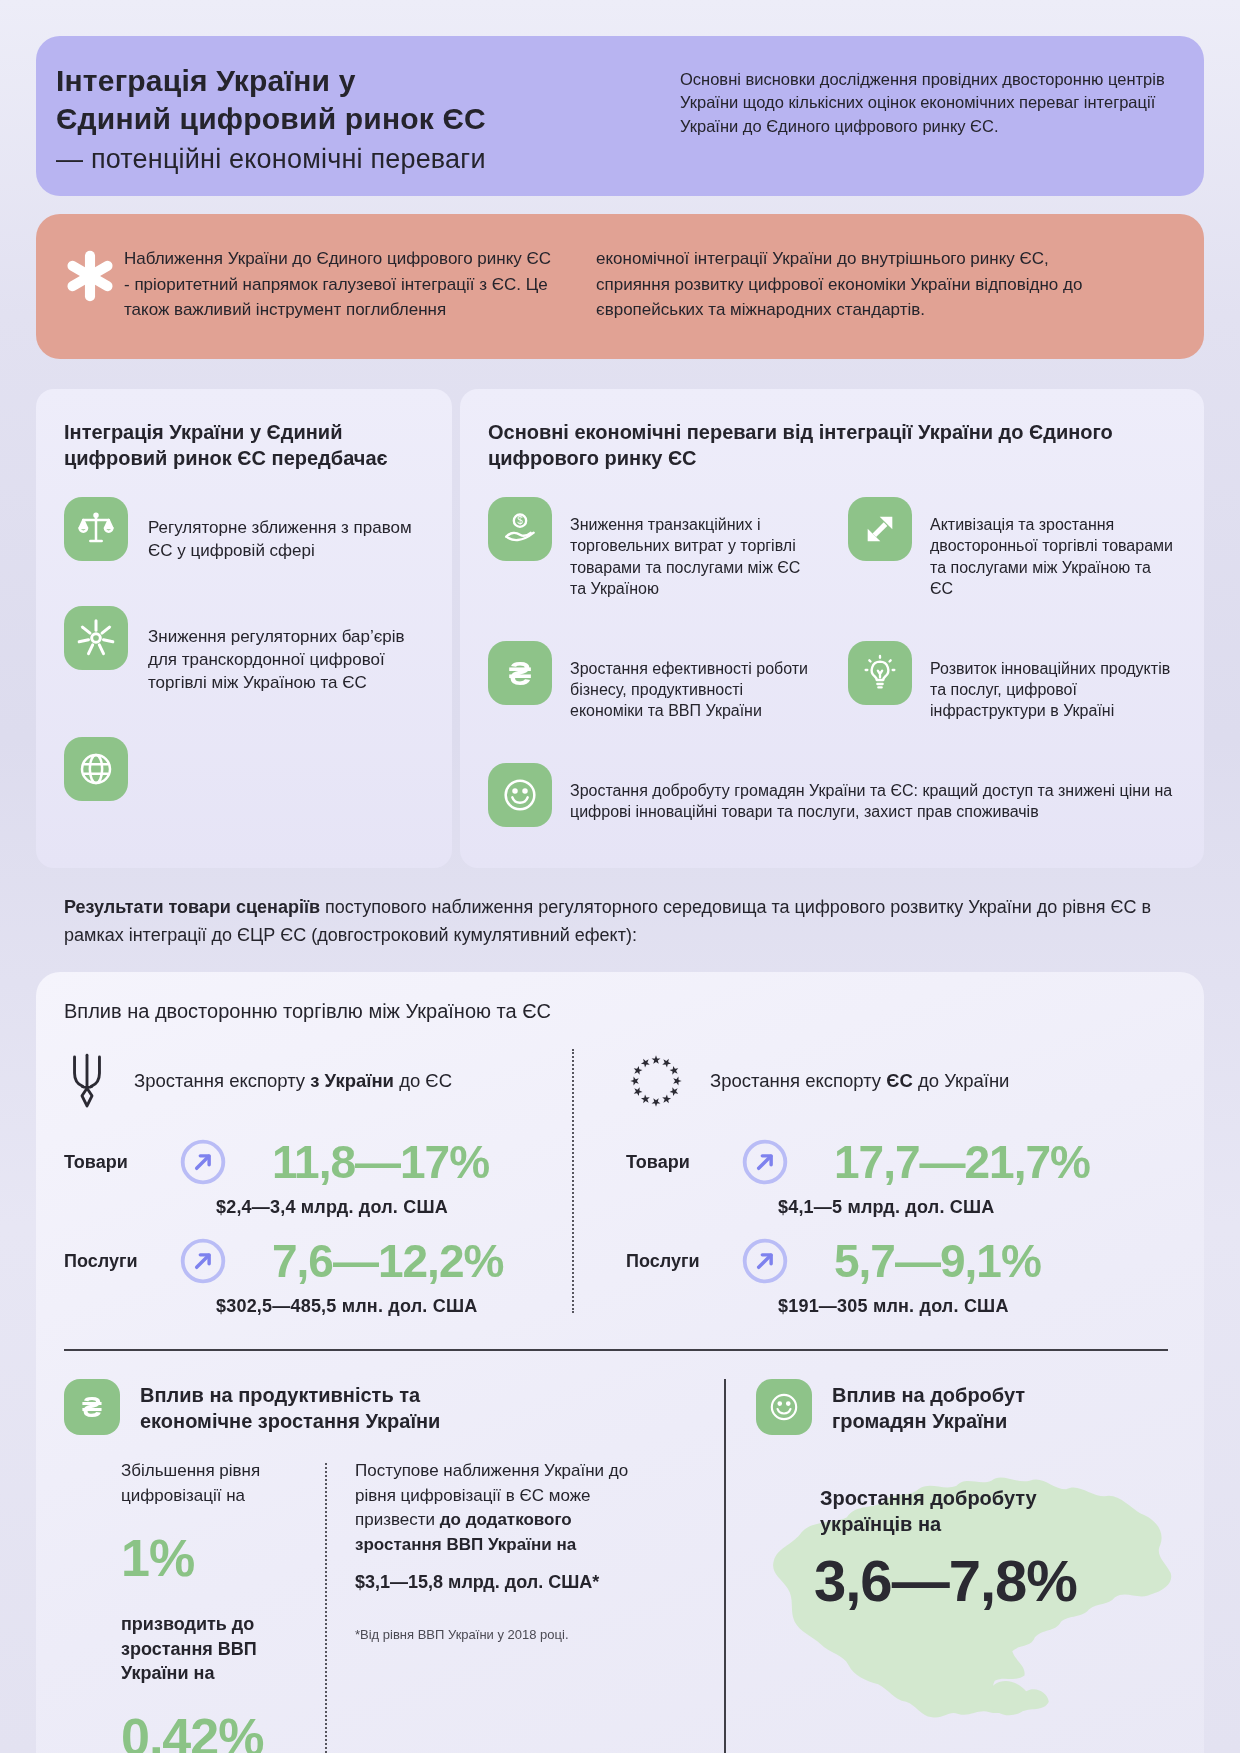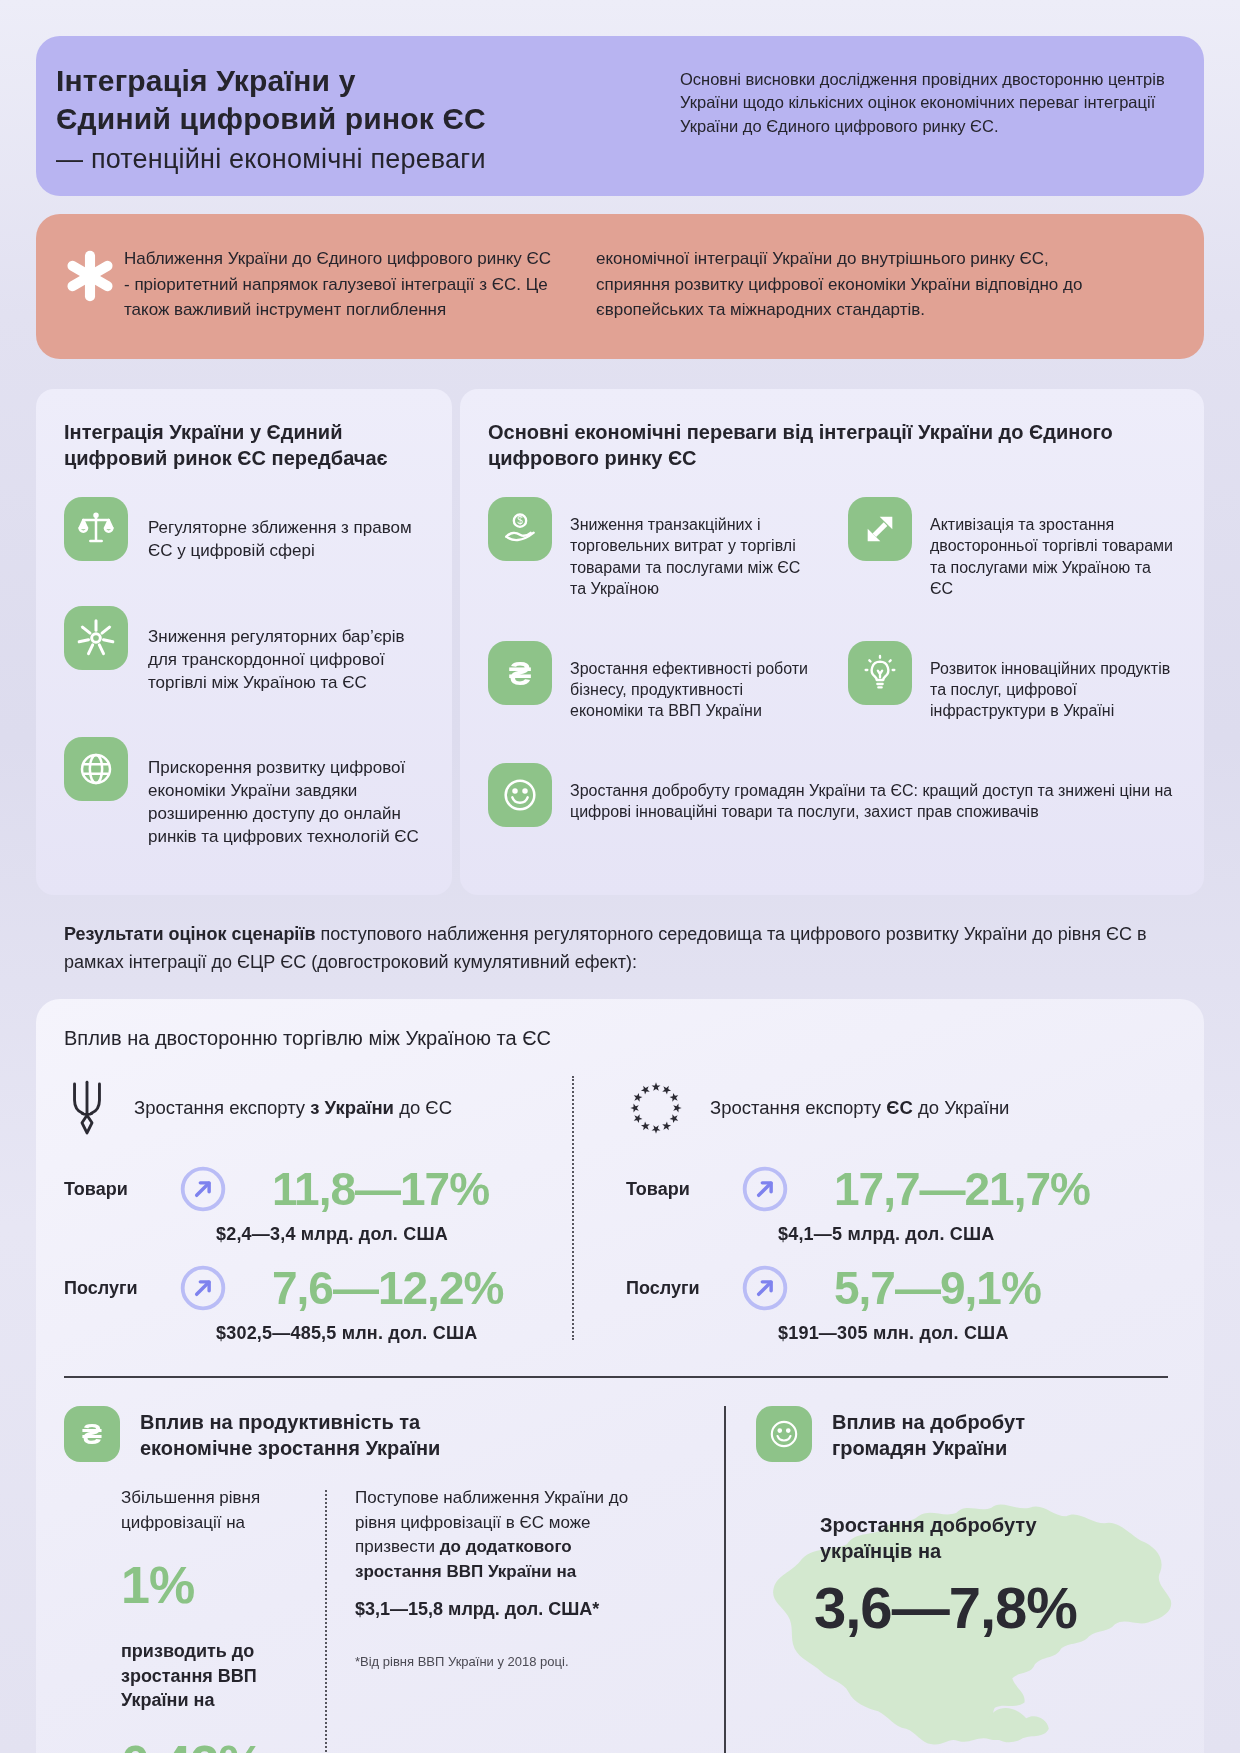--- a/index.html
+++ b/index.html
@@ -171,21 +171,20 @@
       <div class="provide-item">
         <div class="icon-tile">
           <svg viewBox="0 0 24 24">
               <g fill="none" stroke="#fff" stroke-width="1.5">
             <circle cx="12" cy="12" r="8.4"></circle>
                 <ellipse cx="12" cy="12" rx="3.7" ry="8.4"></ellipse>
             <path d="M4.5 9.2h15M4.5 14.8h15"></path>
               </g>
             </svg>
         </div>
-        <p class="item-text">Прискорення розвитку цифрової економіки України завдяки розширенню доступу до онлайн ринків та цифрових технологій ЄС</p>
       </div>
     </div>
 
     <div class="card benefits-card">
       <h2>Основні економічні переваги від інтеграції України до Єдиного цифрового ринку ЄС</h2>
       <div class="benefits-grid">
 
         <div class="benefit-item">
           <div class="icon-tile">
             <svg viewBox="0 0 24 24">
@@ -249,21 +248,21 @@
                 </g>
               </svg>
           </div>
           <p class="item-text">Зростання добробуту громадян України та ЄС: кращий доступ та знижені ціни на цифрові інноваційні товари та послуги, захист прав споживачів</p>
         </div>
 
       </div>
     </div>
   </div>
 
-  <p class="results-intro"><span class="b">Результати оцінок сценаріїв</span><span> поступового наближення регуляторного середовища та цифрового розвитку України до рівня ЄС в рамках інтеграції до ЄЦР ЄС (довгостроковий кумулятивний ефект):</span></p>
+  <p class="results-intro"><span class="b">Результати товари сценаріїв</span><span> поступового наближення регуляторного середовища та цифрового розвитку України до рівня ЄС в рамках інтеграції до ЄЦР ЄС (довгостроковий кумулятивний ефект):</span></p>
 
   <section class="big-card">
     <h2>Вплив на двосторонню торгівлю між Україною та ЄС</h2>
 
     <div class="trade-cols">
 
       <div class="trade-col">
         <div class="trade-head">
           <svg viewBox="0 0 24 30" width="46" height="58">
             <g fill="none" stroke="#2b2a33" stroke-width="1.5" stroke-linecap="round" stroke-linejoin="round">

